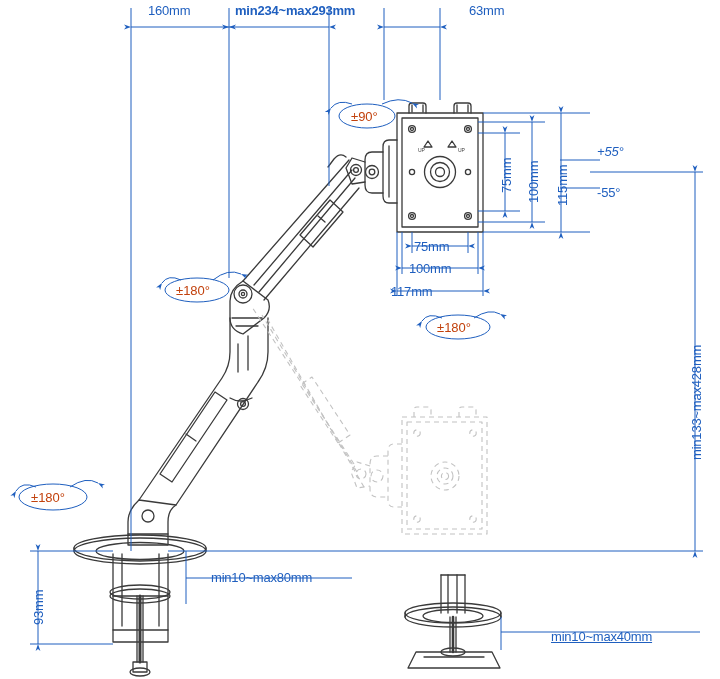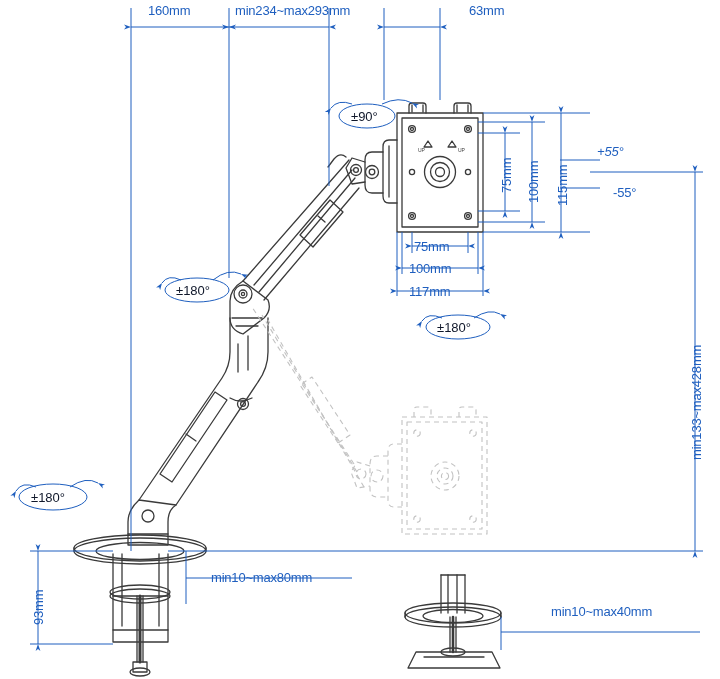--- a/index.html
+++ b/index.html
@@ -33,21 +33,21 @@
     white-space: nowrap;
     line-height: 1;
     letter-spacing: -0.2px;
   }
   .dim-text.vert {
     transform-origin: left top;
     transform: rotate(-90deg);
   }
   .pill-label {
     position: absolute;
-    color: #0f172a;
+    color: #c2410c;
     font-size: 13px;
     font-family: "Liberation Sans", sans-serif;
     white-space: nowrap;
     line-height: 1;
   }
 </style>
 </head>
 <body>
 
 <div id="stage">
@@ -264,40 +264,40 @@
       <path d="M474,318 Q489,308 500,314" marker-end="url(#arrE)"></path>
       <path d="M442,318 Q428,312 422,321" marker-end="url(#arrE)"></path>
 
       <ellipse cx="53" cy="497" rx="34" ry="13"></ellipse>
       <path d="M70,487 Q86,476 98,483" marker-end="url(#arrE)"></path>
       <path d="M36,487 Q22,481 16,491" marker-end="url(#arrE)"></path>
     </g>
   </svg>
 
   <div class="dim-text" style="left:148px; top:4px;">160mm</div>
-  <div class="dim-text" style="left:235px; top:4px;">min234~max293mm</div>
+  <div class="dim-text" style="left:235px; top:4px;font-weight:bold;">min234~max293mm</div>
   <div class="dim-text" style="left:437px; top:4px;margin-left:32px;">63mm</div>
 
   <div class="dim-text vert" style="left:500px; top:193px;">75mm</div>
   <div class="dim-text vert" style="left:527px; top:203px;">100mm</div>
   <div class="dim-text vert" style="left:556px; top:206px;">115mm</div>
 
   <div class="dim-text" style="left:414px; top:240px;">75mm</div>
   <div class="dim-text" style="left:409px; top:262px;">100mm</div>
-  <div class="dim-text" style="left:409px; top:285px;">117mm</div>
+  <div class="dim-text" style="left:391px; top:285px;">117mm</div>
 
   <div class="pill-label" style="left:351px; top:110px;">±90°</div>
   <div class="pill-label" style="left:176px; top:284px;">±180°</div>
   <div class="pill-label" style="left:437px; top:321px;">±180°</div>
   <div class="pill-label" style="left:31px; top:491px;">±180°</div>
 
   <div class="dim-text" style="left:597px; top:145px;font-style:italic;">+55°</div>
-  <div class="dim-text" style="left:613px; top:186px;">-55°</div>
+  <div class="dim-text" style="left:597px; top:186px;">-55°</div>
 
   <div class="dim-text vert" style="left:690px; top:460px;">min133~max428mm</div>
 
   <div class="dim-text vert" style="left:32px; top:625px;">93mm</div>
 
   <div class="dim-text" style="left:211px; top:571px;">min10~max80mm</div>
 
-  <div class="dim-text" style="left:551px; top:605px;">min10~max40mm</div>
+  <div class="dim-text" style="left:551px; top:630px;text-decoration:underline;">min10~max40mm</div>
 
 </div>
 
 </body></html>

